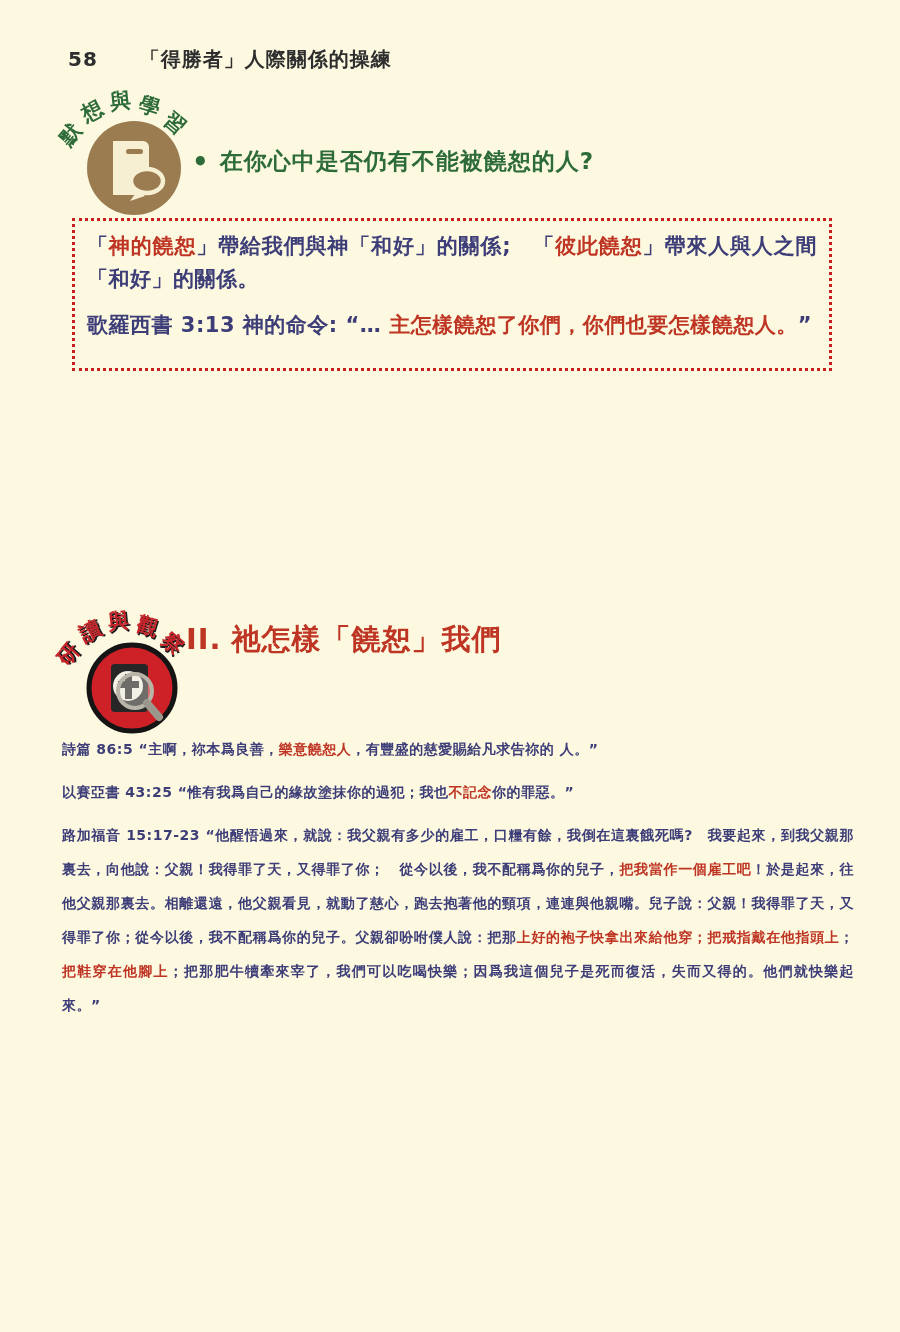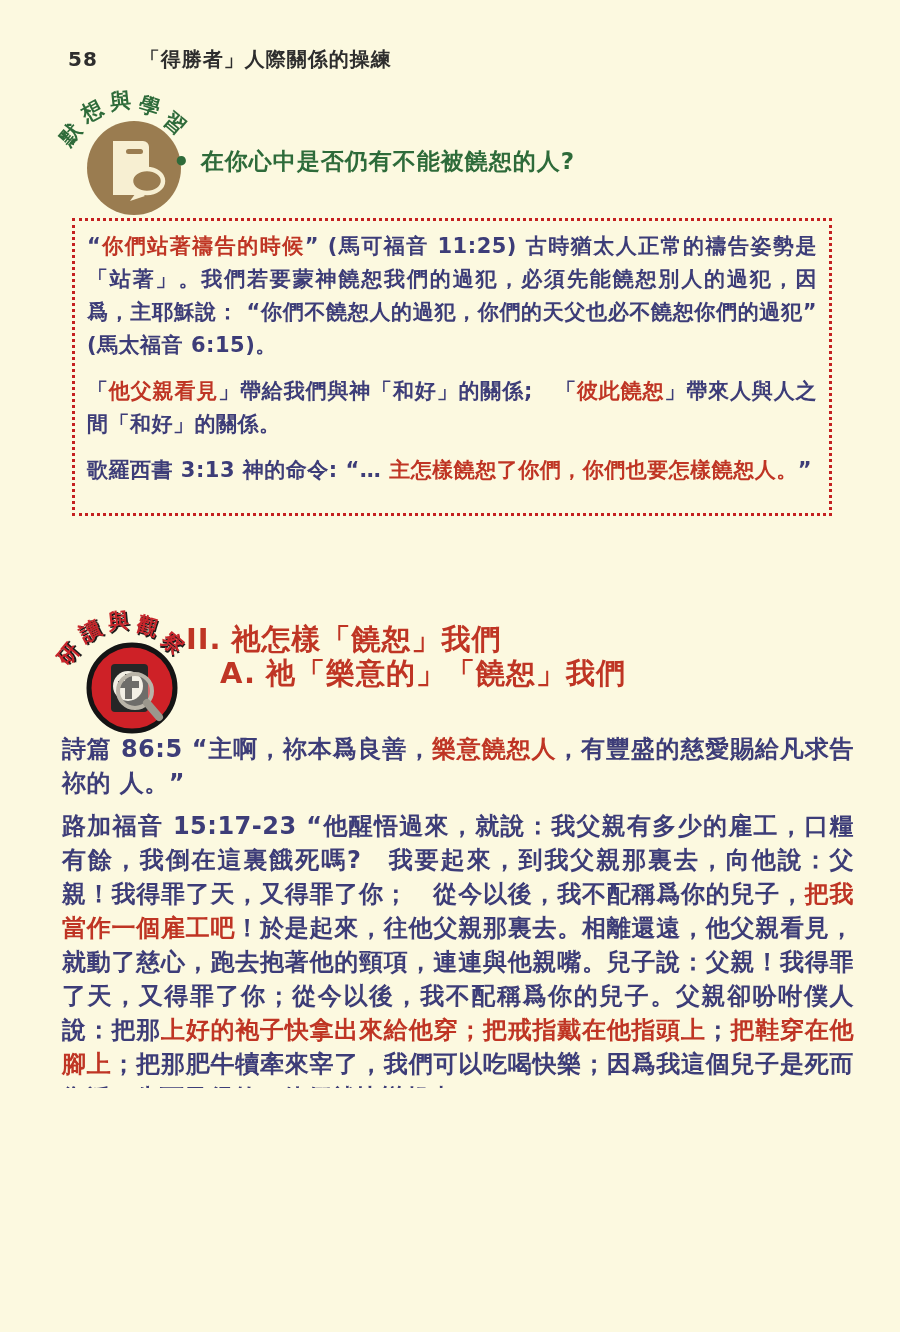--- a/index.html
+++ b/index.html
@@ -24,37 +24,37 @@
   .arc span{position:absolute;display:block;font-weight:bold;font-size:21px;line-height:1}
   .arc1 span{color:var(--green)}
   .arc2 span{color:#c8252b;text-shadow:1.5px 1.5px 0 #1a1a1a}
   .arc span:nth-child(1){left:2px;top:36px;transform:rotate(-50deg)}
   .arc span:nth-child(2){left:24px;top:13px;transform:rotate(-28deg)}
   .arc span:nth-child(3){left:52px;top:3px;transform:rotate(-6deg)}
   .arc span:nth-child(4){left:81px;top:8px;transform:rotate(17deg)}
   .arc span:nth-child(5){left:106px;top:25px;transform:rotate(40deg)}
 
   
-  .question{position:absolute;left:173px;top:146px;color:var(--green);font-weight:bold;font-size:23px;letter-spacing:1px}
+  .question{position:absolute;left:192px;top:146px;color:var(--green);font-weight:bold;font-size:23px;letter-spacing:1px}
   .q-bullet{display:inline-block;margin-right:10px;font-size:26px;vertical-align:-2px}
 
   
   .quote-box{position:absolute;left:72px;top:218px;width:760px;border:3px dotted var(--border-red);
     padding:9px 12px 8px 12px;font-size:21px;line-height:33px;font-weight:600;letter-spacing:.5px;
     color:var(--navy);text-align:justify}
   .quote-box p{margin:0 0 13px 0}
   .quote-box p:last-child{margin-bottom:18px}
 
   
   .heading2{position:absolute;left:186px;top:622px;color:var(--red);font-weight:bold;font-size:29px;line-height:34px;letter-spacing:1px}
   .heading2 .h-num{display:inline-block;margin-right:10px}
   .heading2 .h-line2{padding-left:34px}
 
   
-  .body-text{position:absolute;left:62px;top:732px;width:792px;font-size:24px;line-height:34px;
+  .body-text{position:absolute;left:62px;top:732px;width:792px;font-size:14px;line-height:34px;
     font-weight:600;letter-spacing:.5px;color:var(--navy);text-align:justify}
   .body-text p{margin:0 0 9px 0}
 
   .run-navy{color:var(--navy)}
   .run-red{color:var(--red)}
 </style>
 </head>
 <body>
 
 <div class="page">
@@ -78,22 +78,21 @@
       <ellipse cx="61" cy="61" rx="16" ry="12" fill="#9a7c50" stroke="#f7efd2" stroke-width="4.5"></ellipse>
       <path d="M52 70 l-8 11 l15 -5 z" fill="#f7efd2"></path>
     </svg>
   </div>
 
   <div class="question">
     <span class="q-bullet">•</span><span>在你心中是否仍有不能被饒恕的人?</span>
   </div>
 
   <div class="quote-box">
-    <p><span class="run-navy"> “</span><span class="run-red">你們站著禱告的時候</span><span class="run-navy">” (馬可福音 11:25) 古時猶太人正常的禱告姿勢是「站著」。我們若要蒙神饒恕我們的過犯，必須先能饒恕別人的過犯，因爲，主耶穌說： “你們不饒恕人的過犯，你們的天父也必不饒恕你們的過犯” (馬太福音 6:15)。</span></p>
-    <p><span class="run-navy">「</span><span class="run-red">他父親看見</span><span class="run-navy">」帶給我們與神「和好」的關係;　「</span><span class="run-red">彼此饒恕</span><span class="run-navy">」帶來人與人之間「和好」的關係。</span></p>
+    <p><span class="run-navy">「</span><span class="run-red">神的饒恕</span><span class="run-navy">」帶給我們與神「和好」的關係;　「</span><span class="run-red">彼此饒恕</span><span class="run-navy">」帶來人與人之間「和好」的關係。</span></p>
     <p><span class="run-navy">歌羅西書 3:13  神的命令: “… </span><span class="run-red">主怎樣饒恕了你們，你們也要怎樣饒恕人。</span><span class="run-navy">”</span></p>
   </div>
 
   <div class="icon-block icon2">
     <div class="arc arc2">
       <span>研</span>
       <span>讀</span>
       <span>與</span>
       <span>觀</span>
       <span>察</span>
@@ -105,23 +104,21 @@
       <path d="M41 34 h7 v7 h7 v7 h-7 v11 h-7 v-11 h-7 v-7 h7 z" fill="#262626"></path>
       <circle cx="51" cy="51" r="17" fill="rgba(245,243,235,0.35)" stroke="#b9b4a8" stroke-width="4"></circle>
       <line x1="63" y1="63" x2="75" y2="77" stroke="#9b978c" stroke-width="8" stroke-linecap="round"></line>
     </svg>
   </div>
 
   <div class="heading2">
     <div class="h-line1">
       <span class="h-num">II.</span><span>祂怎樣「饒恕」我們</span>
     </div>
-    <div class="h-line2">
-      <span class="h-num">A.</span><span>祂「樂意的」「饒恕」我們</span>
-    </div>
   </div>
 
   <div class="body-text">
     <p><span class="run-navy">詩篇  86:5  “主啊，祢本爲良善，</span><span class="run-red">樂意饒恕人</span><span class="run-navy">，有豐盛的慈愛賜給凡求告祢的 人。”</span></p>
+    <p><span class="run-navy">以賽亞書 43:25 “惟有我爲自己的緣故塗抹你的過犯；我也</span><span class="run-red">不記念</span><span class="run-navy">你的罪惡。”</span></p>
     <p><span class="run-navy">路加福音  15:17-23 “他醒悟過來，就說：我父親有多少的雇工，口糧有餘，我倒在這裏餓死嗎?　我要起來，到我父親那裏去，向他說：父親！我得罪了天，又得罪了你；　從今以後，我不配稱爲你的兒子，</span><span class="run-red">把我當作一個雇工吧</span><span class="run-navy">！於是起來，往他父親那裏去。相離還遠，他父親看見，就動了慈心，跑去抱著他的頸項，連連與他親嘴。兒子說：父親！我得罪了天，又得罪了你；從今以後，我不配稱爲你的兒子。父親卻吩咐僕人說：把那</span><span class="run-red">上好的袍子快拿出來給他穿；把戒指戴在他指頭上</span><span class="run-navy">；</span><span class="run-red">把鞋穿在他腳上</span><span class="run-navy">；把那肥牛犢牽來宰了，我們可以吃喝快樂；因爲我這個兒子是死而復活，失而又得的。他們就快樂起來。”</span></p>
   </div>
 
 </div>
 
 </body></html>

